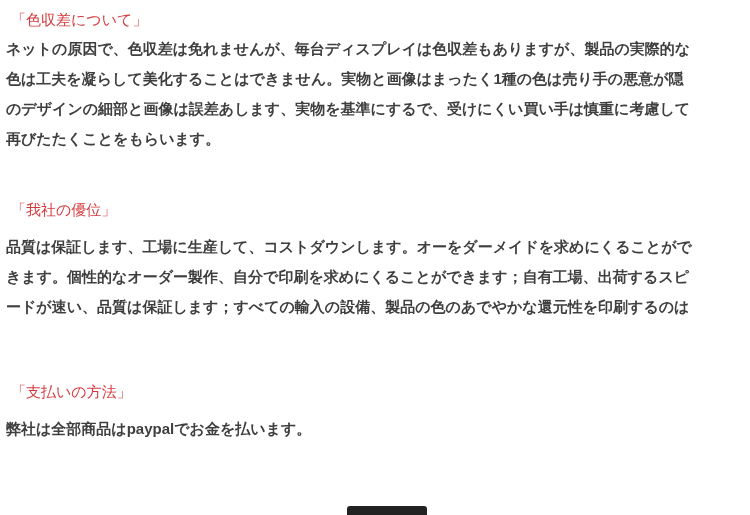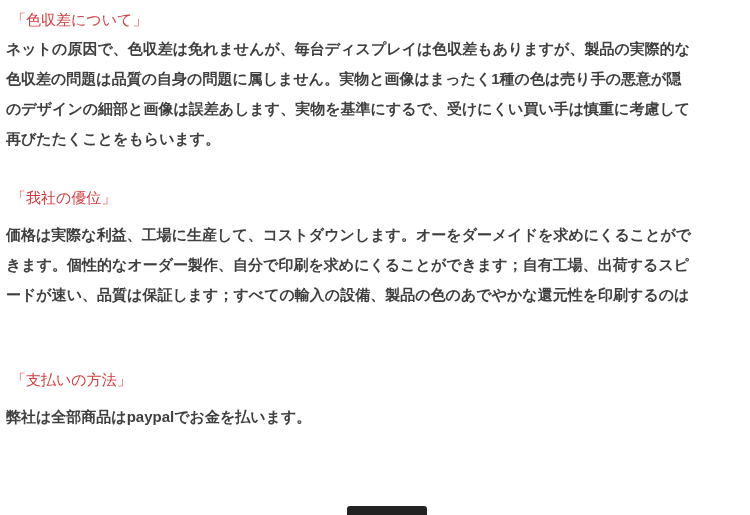--- a/index.html
+++ b/index.html
@@ -34,21 +34,21 @@
   }
   .para {
     color: var(--body);
     font-size: 15px;
     line-height: 30px;
     font-weight: bold;
   }
   .line { white-space: pre; }
   .h1 { margin-top: 0; }
   .p1 { margin-top: 4px; }
-  .h2 { margin-top: 34px; }
+  .h2 { margin-top: 46px; }
   .p2 { margin-top: 12px; }
   .h3 { margin-top: 60px; }
   .p3 { margin-top: 12px; }
   .bottom-bar {
     position: absolute;
     left: 347px;
     bottom: 0;
     width: 80px;
     height: 9px;
     background: var(--bottom_bar);
@@ -58,30 +58,30 @@
 </head>
 <body>
 
 <div class="page">
   <div class="content">
 
     <div class="section">
       <div class="heading h1">「色収差について」</div>
       <div class="para p1">
         <div class="line">ネットの原因で、色収差は免れませんが、毎台ディスプレイは色収差もありますが、製品の実際的な</div>
-        <div class="line">色収差の問題は品質の自身の問題に属しません。実物と画像はまったく1種の色は売り手の悪意が隠</div>
+        <div class="line">色は工夫を凝らして美化することはできません。実物と画像はまったく1種の色は売り手の悪意が隠</div>
         <div class="line">のデザインの細部と画像は誤差あします、実物を基準にするで、受けにくい買い手は慎重に考慮して</div>
         <div class="line">再びたたくことをもらいます。</div>
       </div>
     </div>
 
     <div class="section">
       <div class="heading h2">「我社の優位」</div>
       <div class="para p2">
-        <div class="line">価格は実際な利益、工場に生産して、コストダウンします。オーをダーメイドを求めにくることがで</div>
+        <div class="line">品質は保証します、工場に生産して、コストダウンします。オーをダーメイドを求めにくることがで</div>
         <div class="line">きます。個性的なオーダー製作、自分で印刷を求めにくることができます；自有工場、出荷するスピ</div>
         <div class="line">ードが速い、品質は保証します；すべての輸入の設備、製品の色のあでやかな還元性を印刷するのは</div>
       </div>
     </div>
 
     <div class="section">
       <div class="heading h3">「支払いの方法」</div>
       <div class="para p3">
         <div class="line">弊社は全部商品はpaypalでお金を払います。</div>
       </div>

